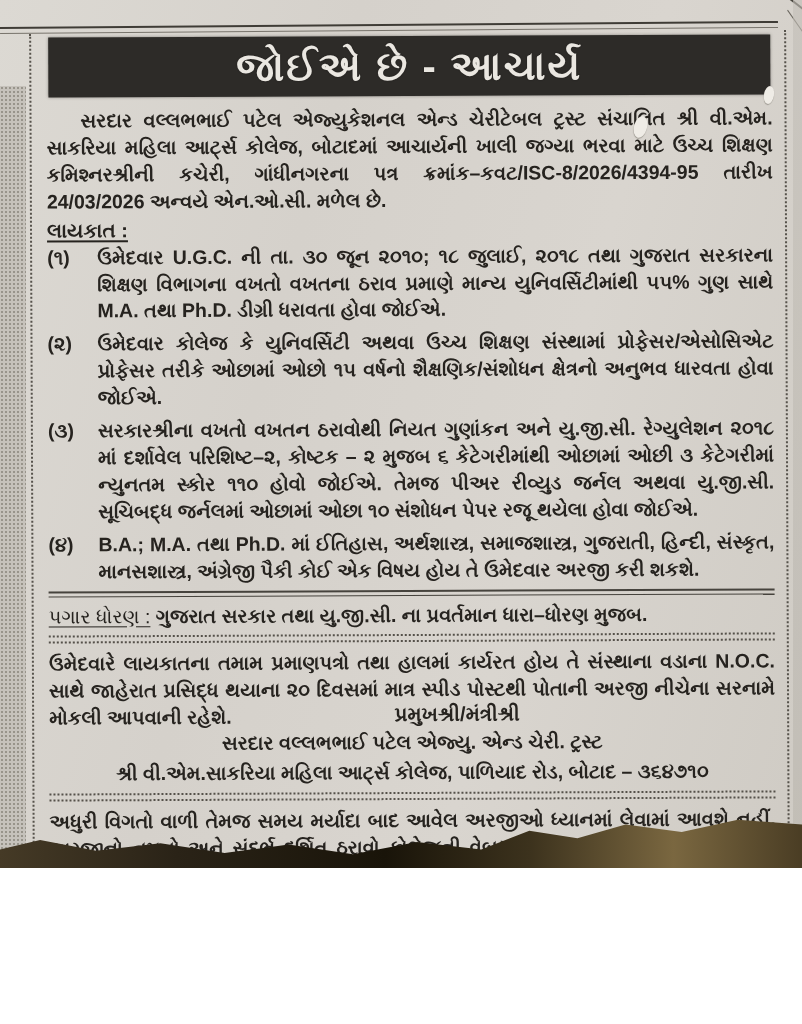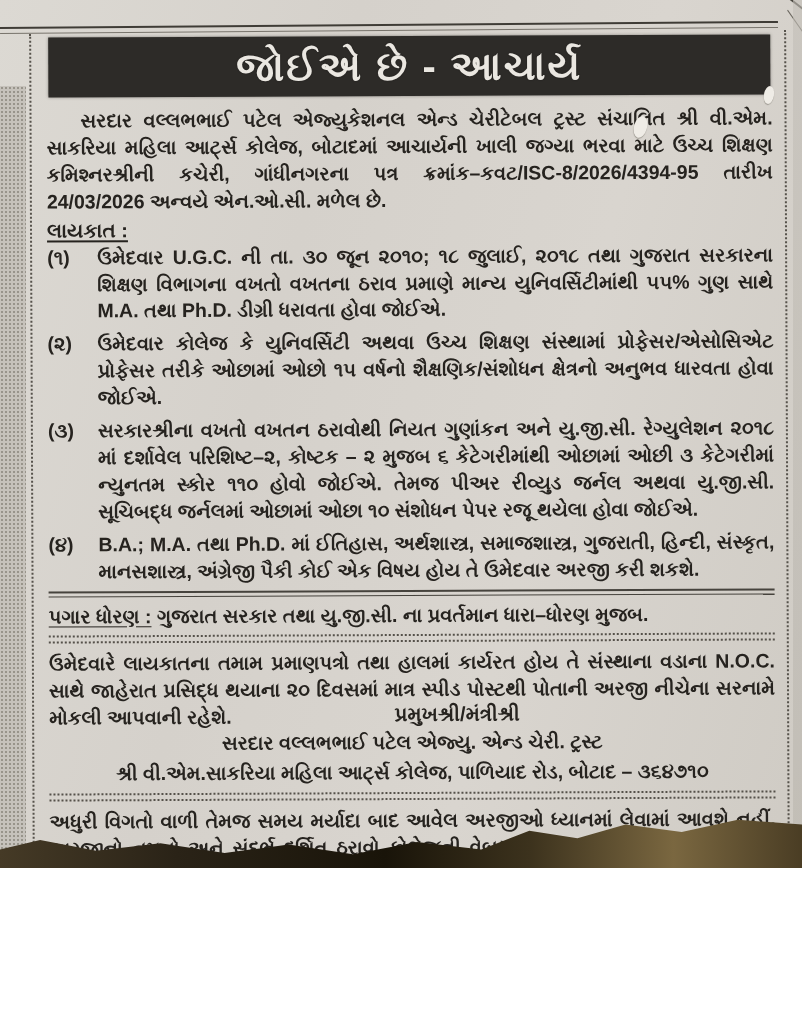--- a/index.html
+++ b/index.html
@@ -50,21 +50,21 @@
     box-shadow:0 0 3px #2d2b2880;
   }
   .body-text{font-size:19.5px;line-height:1.38;font-weight:600;text-align:justify;}
   .intro{text-indent:34px;margin:0 0 4px 0;}
   .q-heading{font-size:20px;font-weight:bold;text-decoration:underline;text-underline-offset:3px;margin:2px 0 2px 0;}
   .q-item{display:grid;grid-template-columns:46px 1fr;column-gap:4px;margin:0 0 6px 0;}
   .q-num{font-weight:bold;}
   .divider-solid{height:3px;border-top:2px solid #46433d;border-bottom:1px solid #46433d;margin:5px 0 6px 0;}
   .divider-dotted{height:4px;border-top:2px dotted #55514a;border-bottom:2px dotted #55514a;margin:6px 0 7px 0;}
   .pay-line{margin:1px 0 1px 0;}
-  .pay-label{font-weight:bold;text-decoration:underline;text-underline-offset:3px;}
+  .pay-label{font-weight:normal;text-decoration:underline;text-underline-offset:3px;}
   .note{margin:2px 0 0 0;}
   .sig-center{text-align:center;font-weight:bold;font-size:20px;margin-top:-27px;padding-left:90px;}
   .center-line{text-align:center;margin-top:3px;}
   .footer-note{margin:2px 0 0 0;}
   .right-line{text-align:right;padding-right:26px;margin-top:4px;}
   .right-line.trust{padding-right:2px;}
 
   
   .reg-sq{position:absolute;box-sizing:border-box;border:3px solid #2e2c28;}
   .reg-sq.s1{left:-12px;top:892px;width:26px;height:44px;background:#cac6bf;}

